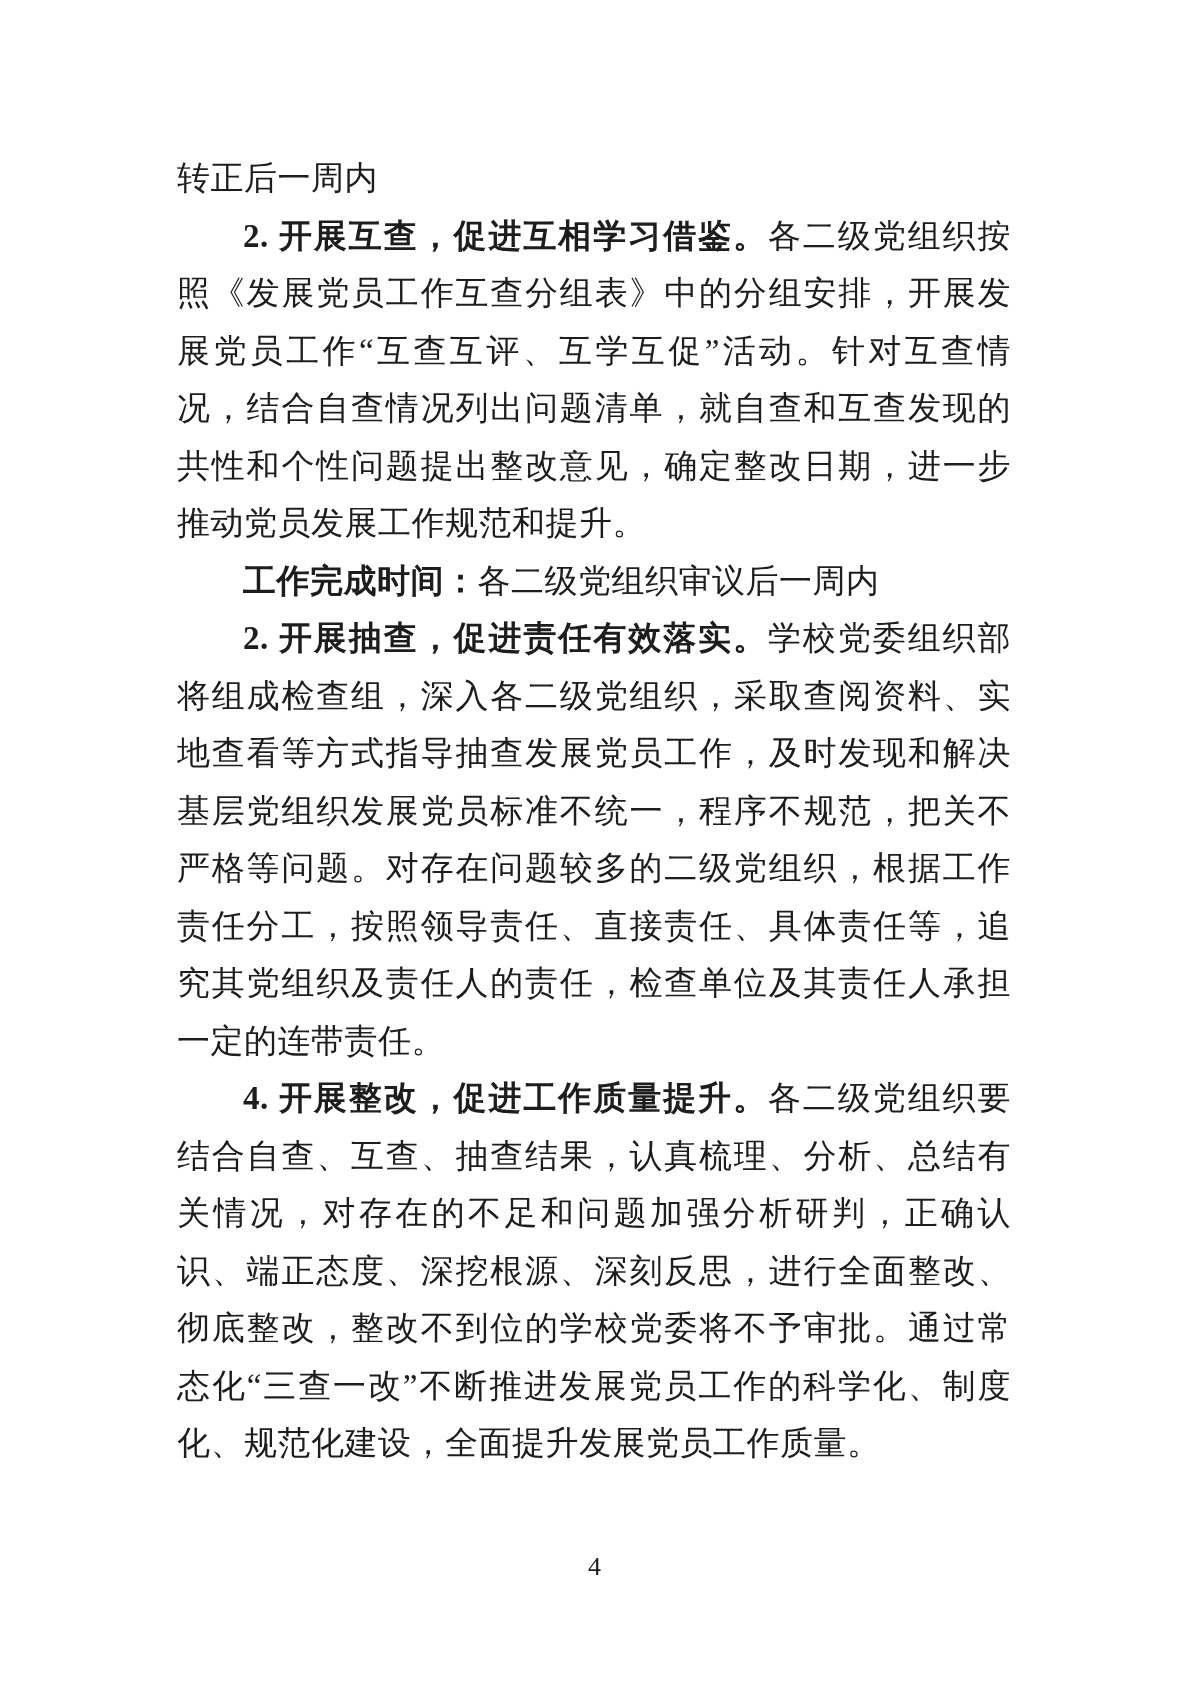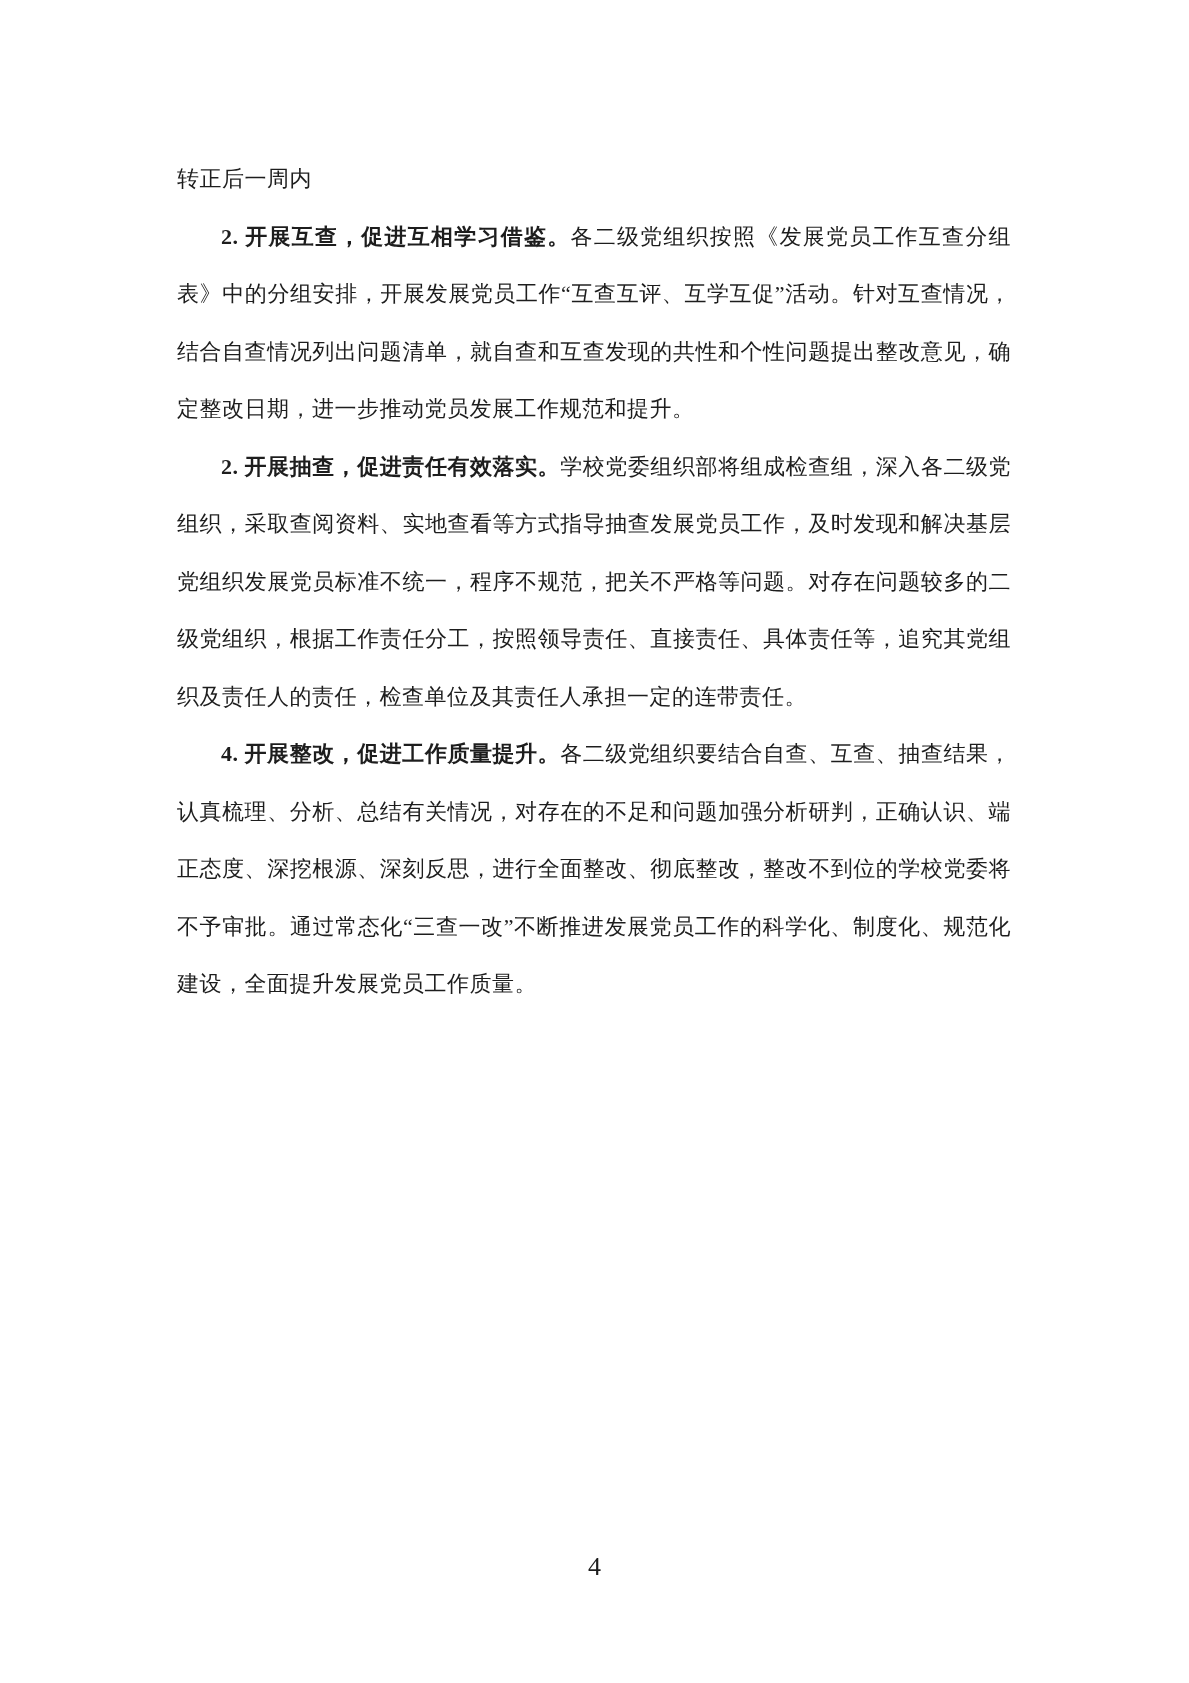--- a/index.html
+++ b/index.html
@@ -15,21 +15,21 @@
     margin: 0 auto;
     overflow: hidden;
     font-family: "Liberation Serif", "DejaVu Serif", serif;
     color: #1d1d1d;
   }
   .body-text {
     position: absolute;
     left: 177px;
     top: 150px;
     width: 834px;
-    font-size: 22px;
+    font-size: 33px;
     line-height: 57.5px;
     text-align: justify;
     text-align-last: left;
     text-justify: inter-character;
   }
   .para {
     margin: 0;
     padding: 0;
     text-indent: 2em;
     word-break: break-all;
@@ -55,20 +55,21 @@
 </head>
 <body>
 
 <div class="page">
   <div class="body-text">
 
     <p class="para flush"><span>转正后一周内</span></p>
 
     <p class="para"><span class="lead-bold">2. 开展互查，促进互相学习借鉴。</span><span>各二级党组织按照《发展党员工作互查分组表》中的分组安排，开展发展党员工作“互查互评、互学互促”活动。针对互查情况，结合自查情况列出问题清单，就自查和互查发现的共性和个性问题提出整改意见，确定整改日期，进一步推动党员发展工作规范和提升。</span></p>
 
+    <p class="para"><span class="lead-bold">工作完成时间：</span><span>各二级党组织审议后一周内</span></p>
 
     <p class="para"><span class="lead-bold">2. 开展抽查，促进责任有效落实。</span><span>学校党委组织部将组成检查组，深入各二级党组织，采取查阅资料、实地查看等方式指导抽查发展党员工作，及时发现和解决基层党组织发展党员标准不统一，程序不规范，把关不严格等问题。对存在问题较多的二级党组织，根据工作责任分工，按照领导责任、直接责任、具体责任等，追究其党组织及责任人的责任，检查单位及其责任人承担一定的连带责任。</span></p>
 
 
     <p class="para"><span class="lead-bold">4. 开展整改，促进工作质量提升。</span><span>各二级党组织要结合自查、互查、抽查结果，认真梳理、分析、总结有关情况，对存在的不足和问题加强分析研判，正确认识、端正态度、深挖根源、深刻反思，进行全面整改、彻底整改，整改不到位的学校党委将不予审批。通过常态化“三查一改”不断推进发展党员工作的科学化、制度化、规范化建设，全面提升发展党员工作质量。</span></p>
 
 
   </div>
 
   <div class="page-number">4</div>

